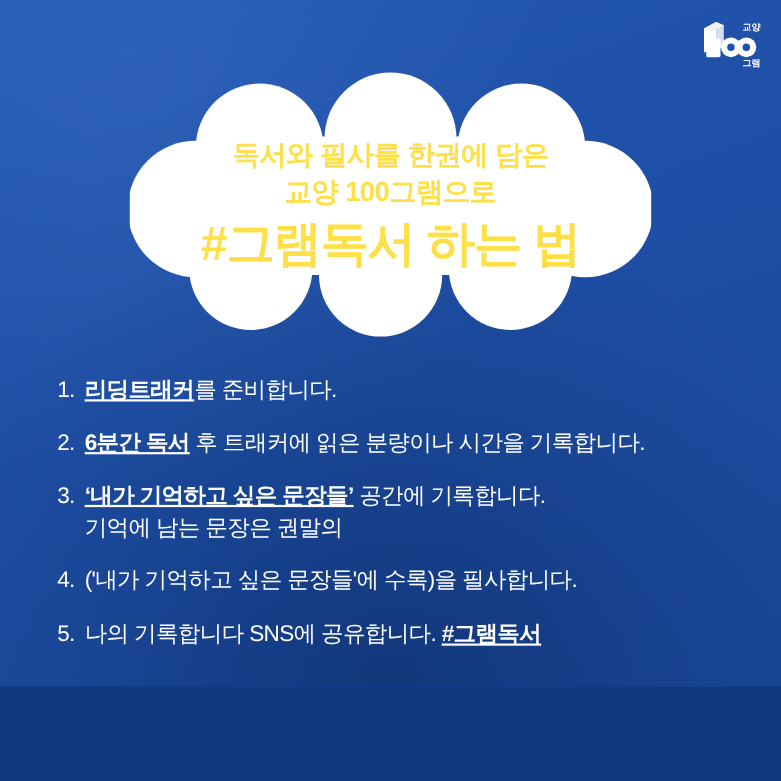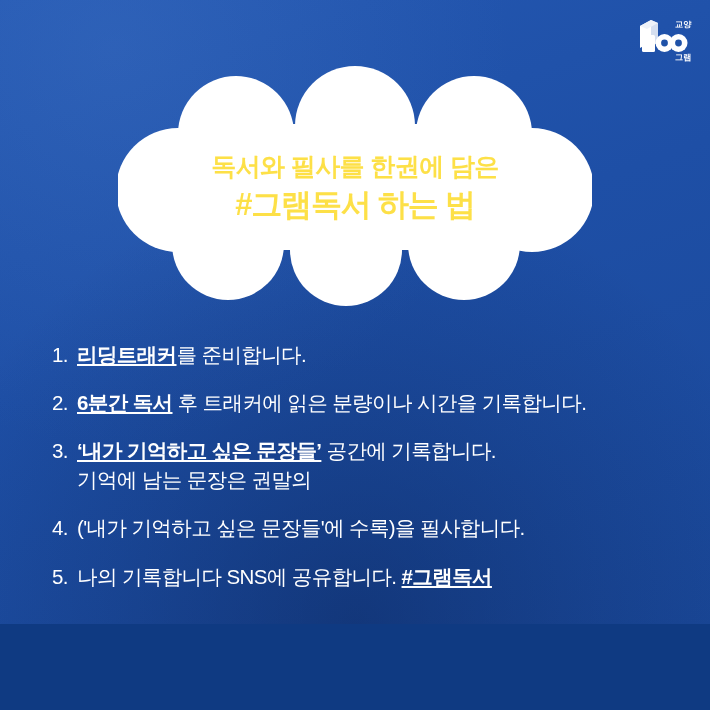--- a/index.html
+++ b/index.html
@@ -59,21 +59,21 @@
     color: #fde047;
   }
   .title-line {
     font-size: 25px;
     line-height: 1.34;
     font-weight: 600;
     letter-spacing: -0.6px;
     white-space: nowrap;
   }
   .title-main {
-    font-size: 31px;
+    font-size: 44px;
     line-height: 1.22;
     font-weight: 800;
     letter-spacing: -1.2px;
     margin-top: 3px;
     white-space: nowrap;
   }
 
   
   .steps {
     position: absolute;
@@ -144,20 +144,21 @@
         <circle cx="110" cy="182" r="56"></circle>
         <circle cx="228" cy="188" r="56"></circle>
         <circle cx="346" cy="182" r="56"></circle>
 
         <rect x="40" y="62" width="394" height="126" rx="40"></rect>
       </g>
     </svg>
 
     <div class="cloud-text">
       <div class="title-line">독서와 필사를 한권에 담은</div>
+      <div class="title-line">교양 100그램으로</div>
       <div class="title-main">#그램독서 하는 법</div>
     </div>
   </div>
 
   <div class="steps" id="steps">
       <div class="step">
         <span class="step-num">1.</span>
         <span class="step-body">
           <span class="ln"><b>리딩트래커</b><span>를 준비합니다.</span></span>
         </span>

